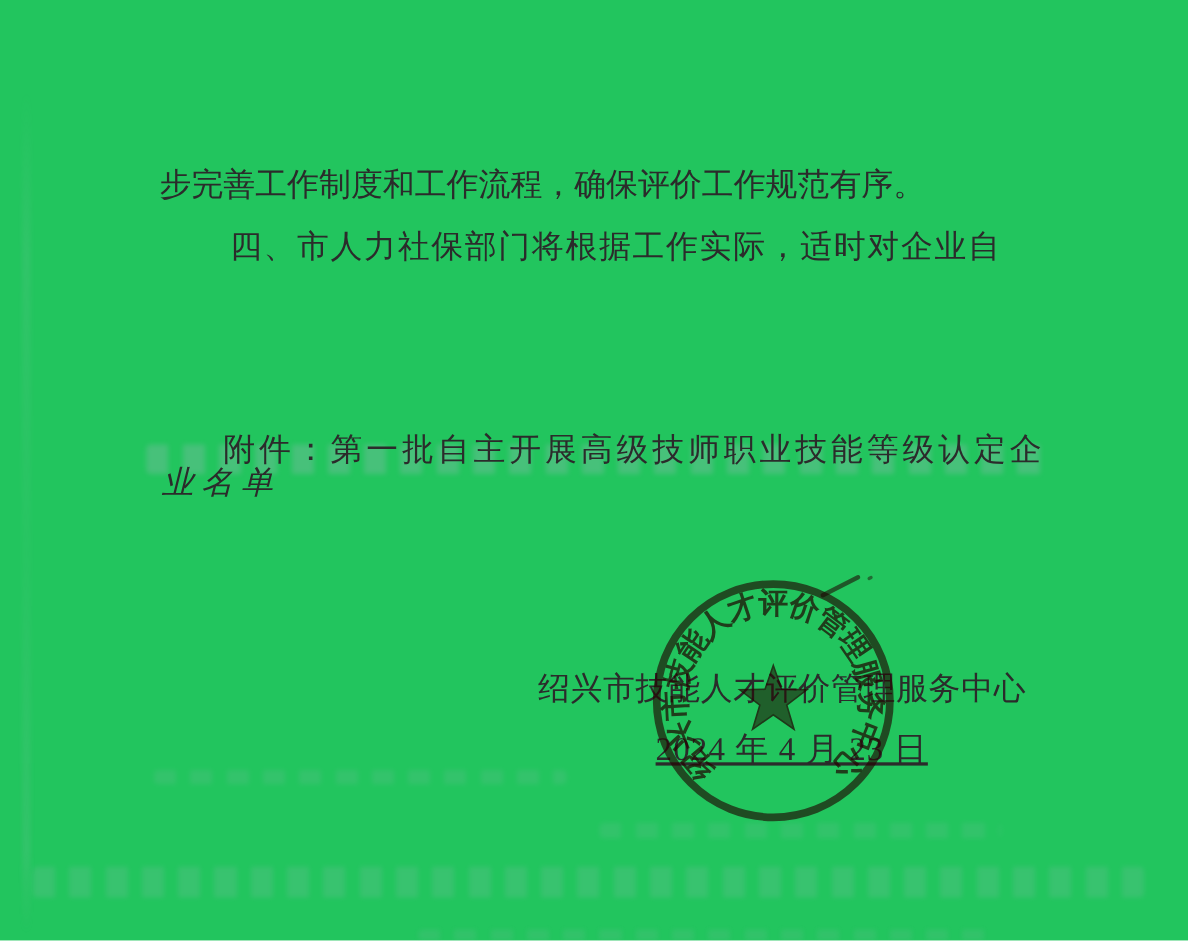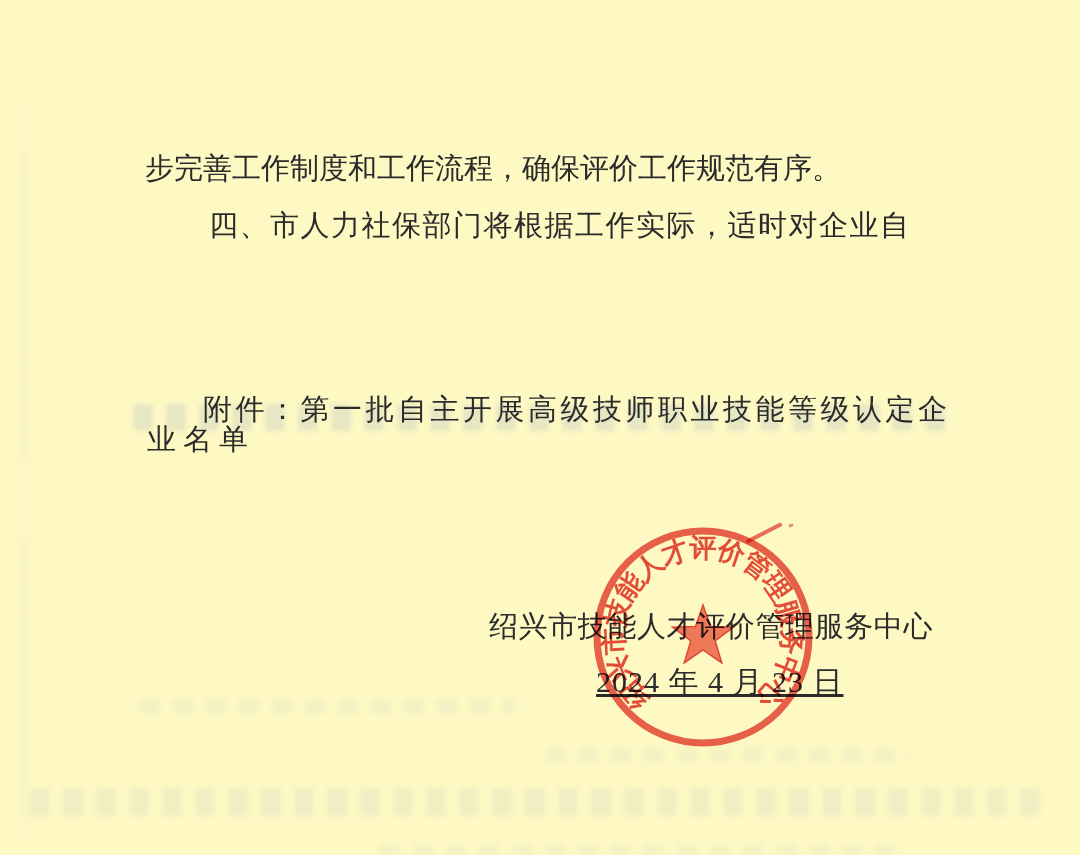--- a/index.html
+++ b/index.html
@@ -5,35 +5,35 @@
   html, body { margin: 0; padding: 0; }
   body {
     width: 1080px; height: 855px;
     background: #ffffff;
     font-family: "Liberation Serif", "DejaVu Serif", serif;
     overflow: hidden;
   }
   .page {
     position: relative;
     width: 1080px; height: 855px;
-    background: #fef9c3;
+    background: #22c55e;
   }
   .txt {
     position: absolute;
     margin: 0;
     font-size: 29px;
     color: #2b2b2b;
     white-space: nowrap;
     line-height: 1.15;
   }
   .l1 { left: 145px; top: 152px; letter-spacing: 0px;   }
   .l2 { left: 209px; top: 209px; letter-spacing: 1.5px; }
   .l3 { left: 142px; top: 263px; letter-spacing: 2px;   }
   .l4 { left: 203px; top: 369px; letter-spacing: 3.5px; margin-top: 24px; }
-  .l5 { left: 147px; top: 423px; letter-spacing: 7px;   }
+  .l5 { left: 147px; top: 423px; letter-spacing: 7px; font-style: italic;   }
   .signature { left: 489px; top: 610px; letter-spacing: 0.6px; }
   .dateline  { left: 596px; top: 665px; font-size: 30px; letter-spacing: 1px; text-decoration: underline; }
 
   
   .seal {
     position: absolute;
     left: 583px; top: 517px;
     width: 240px; height: 240px;
     mix-blend-mode: multiply;
     opacity: 0.93;

